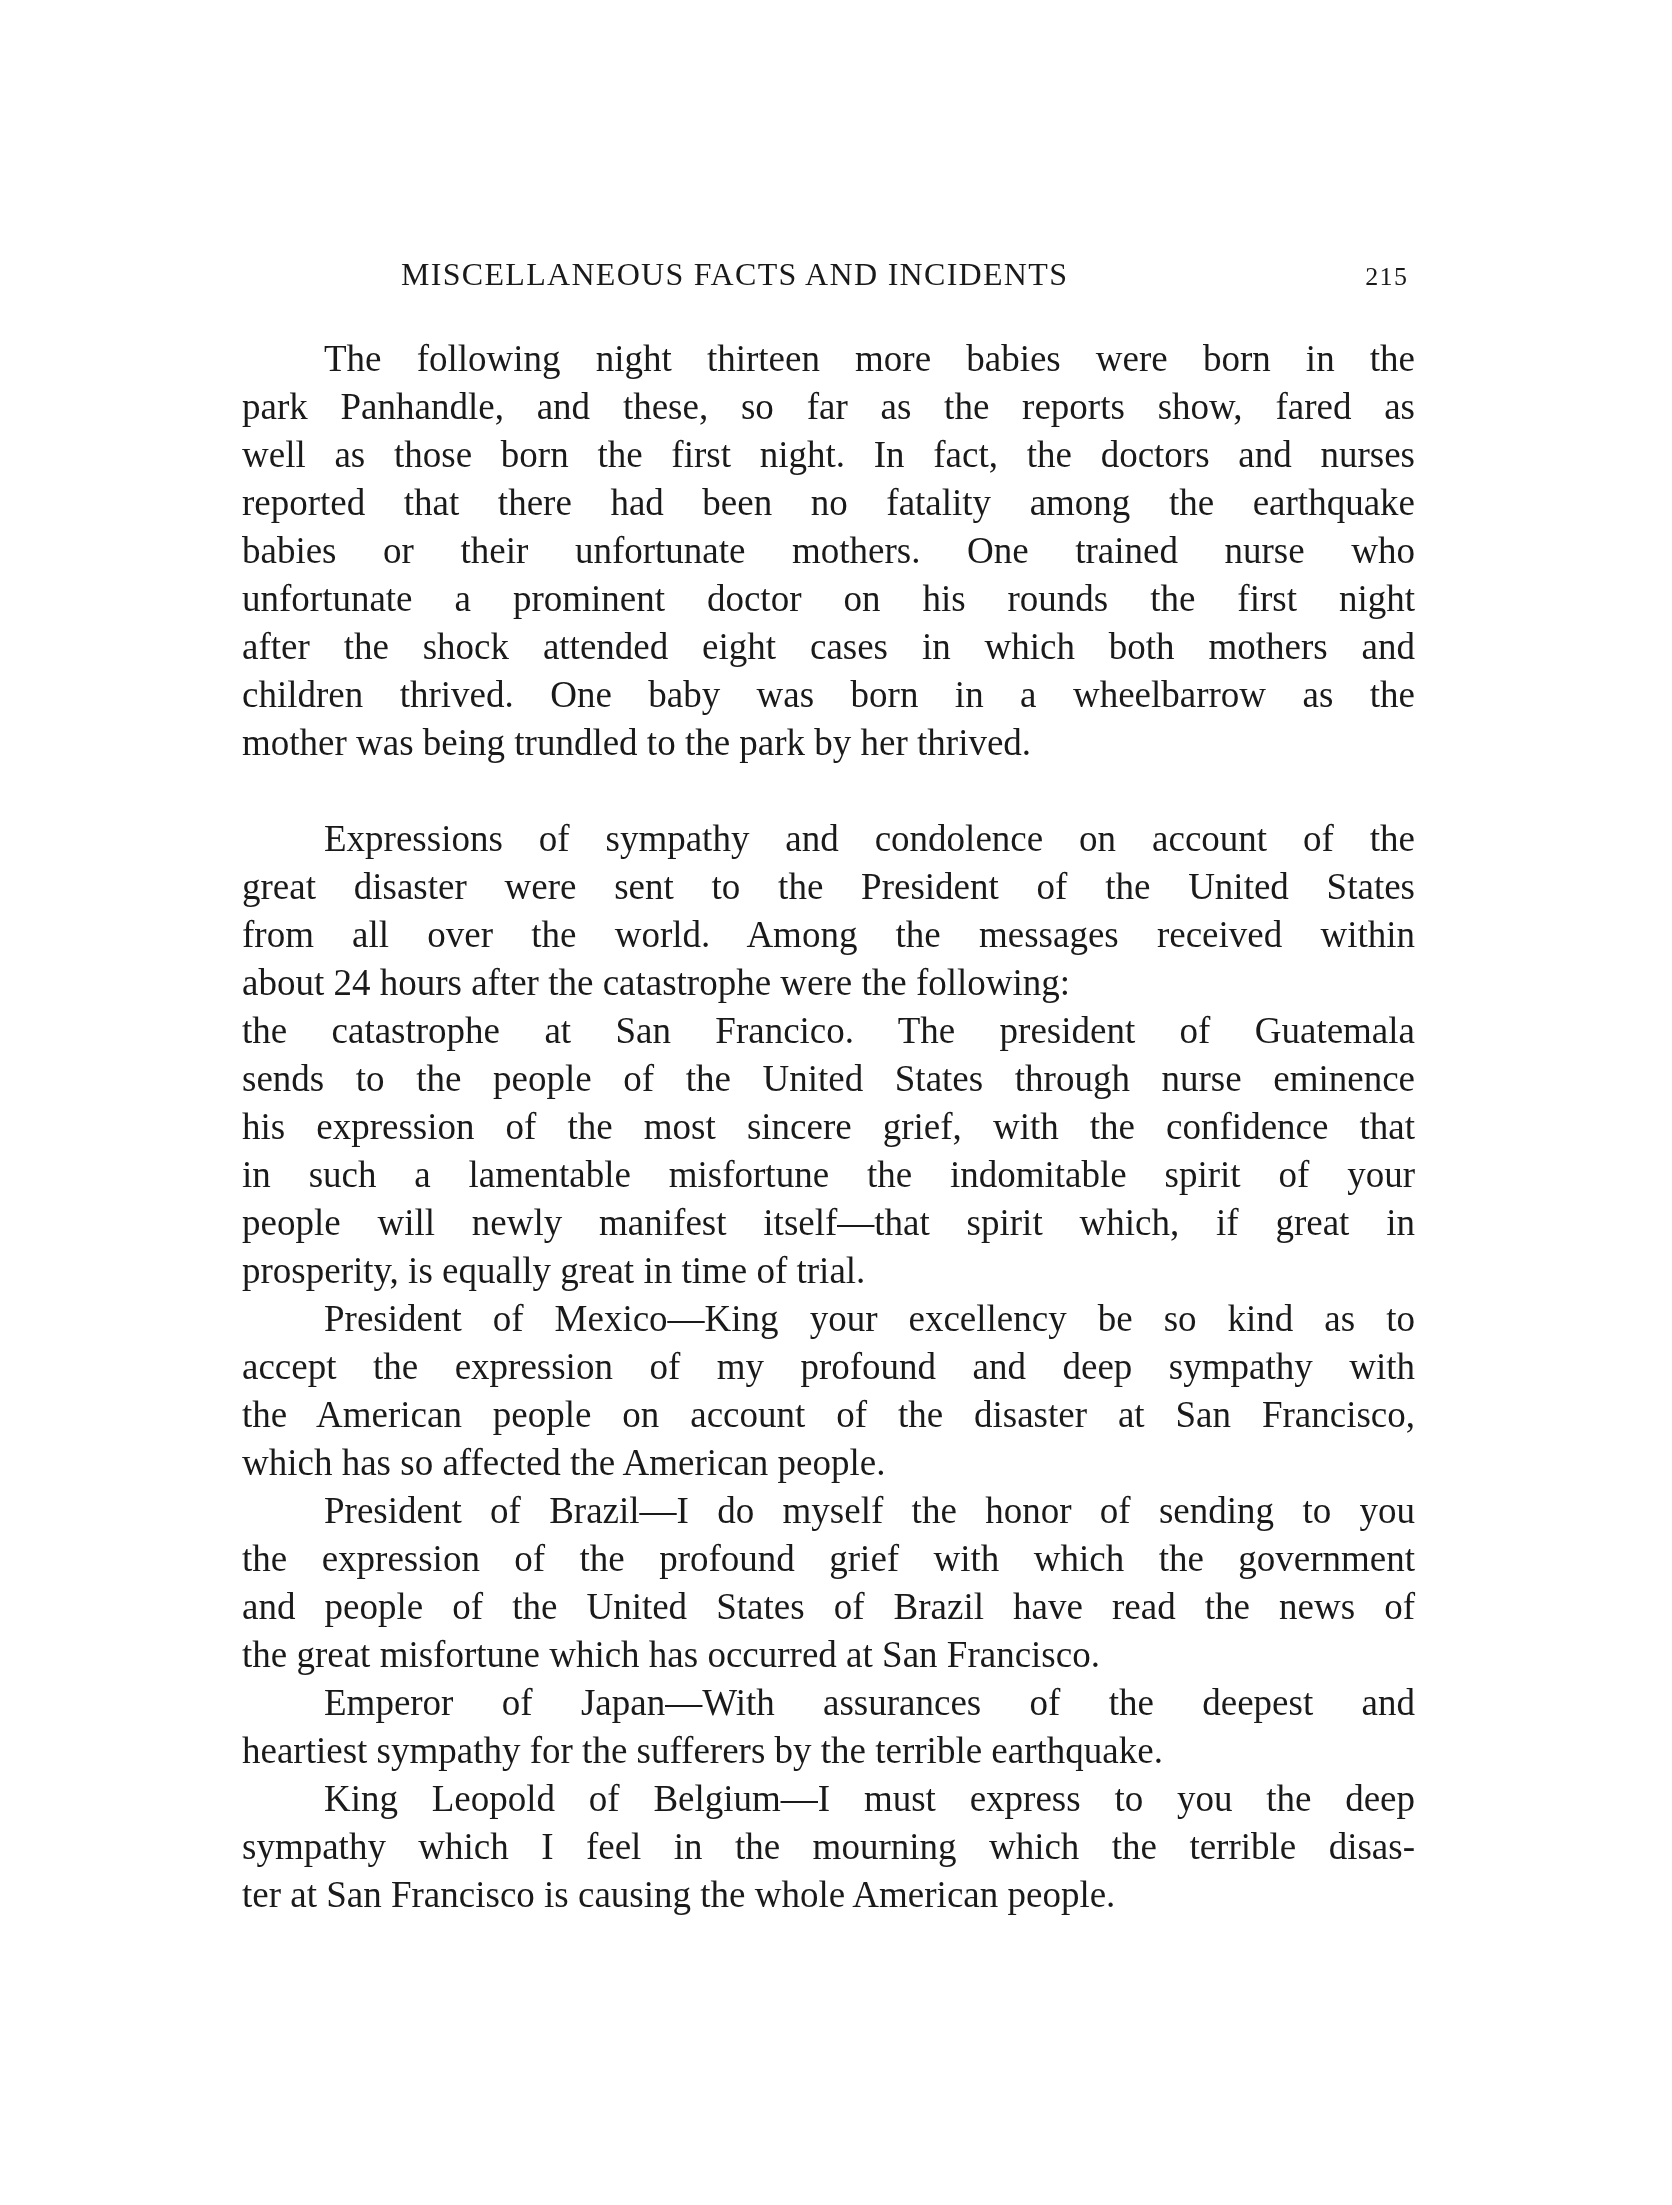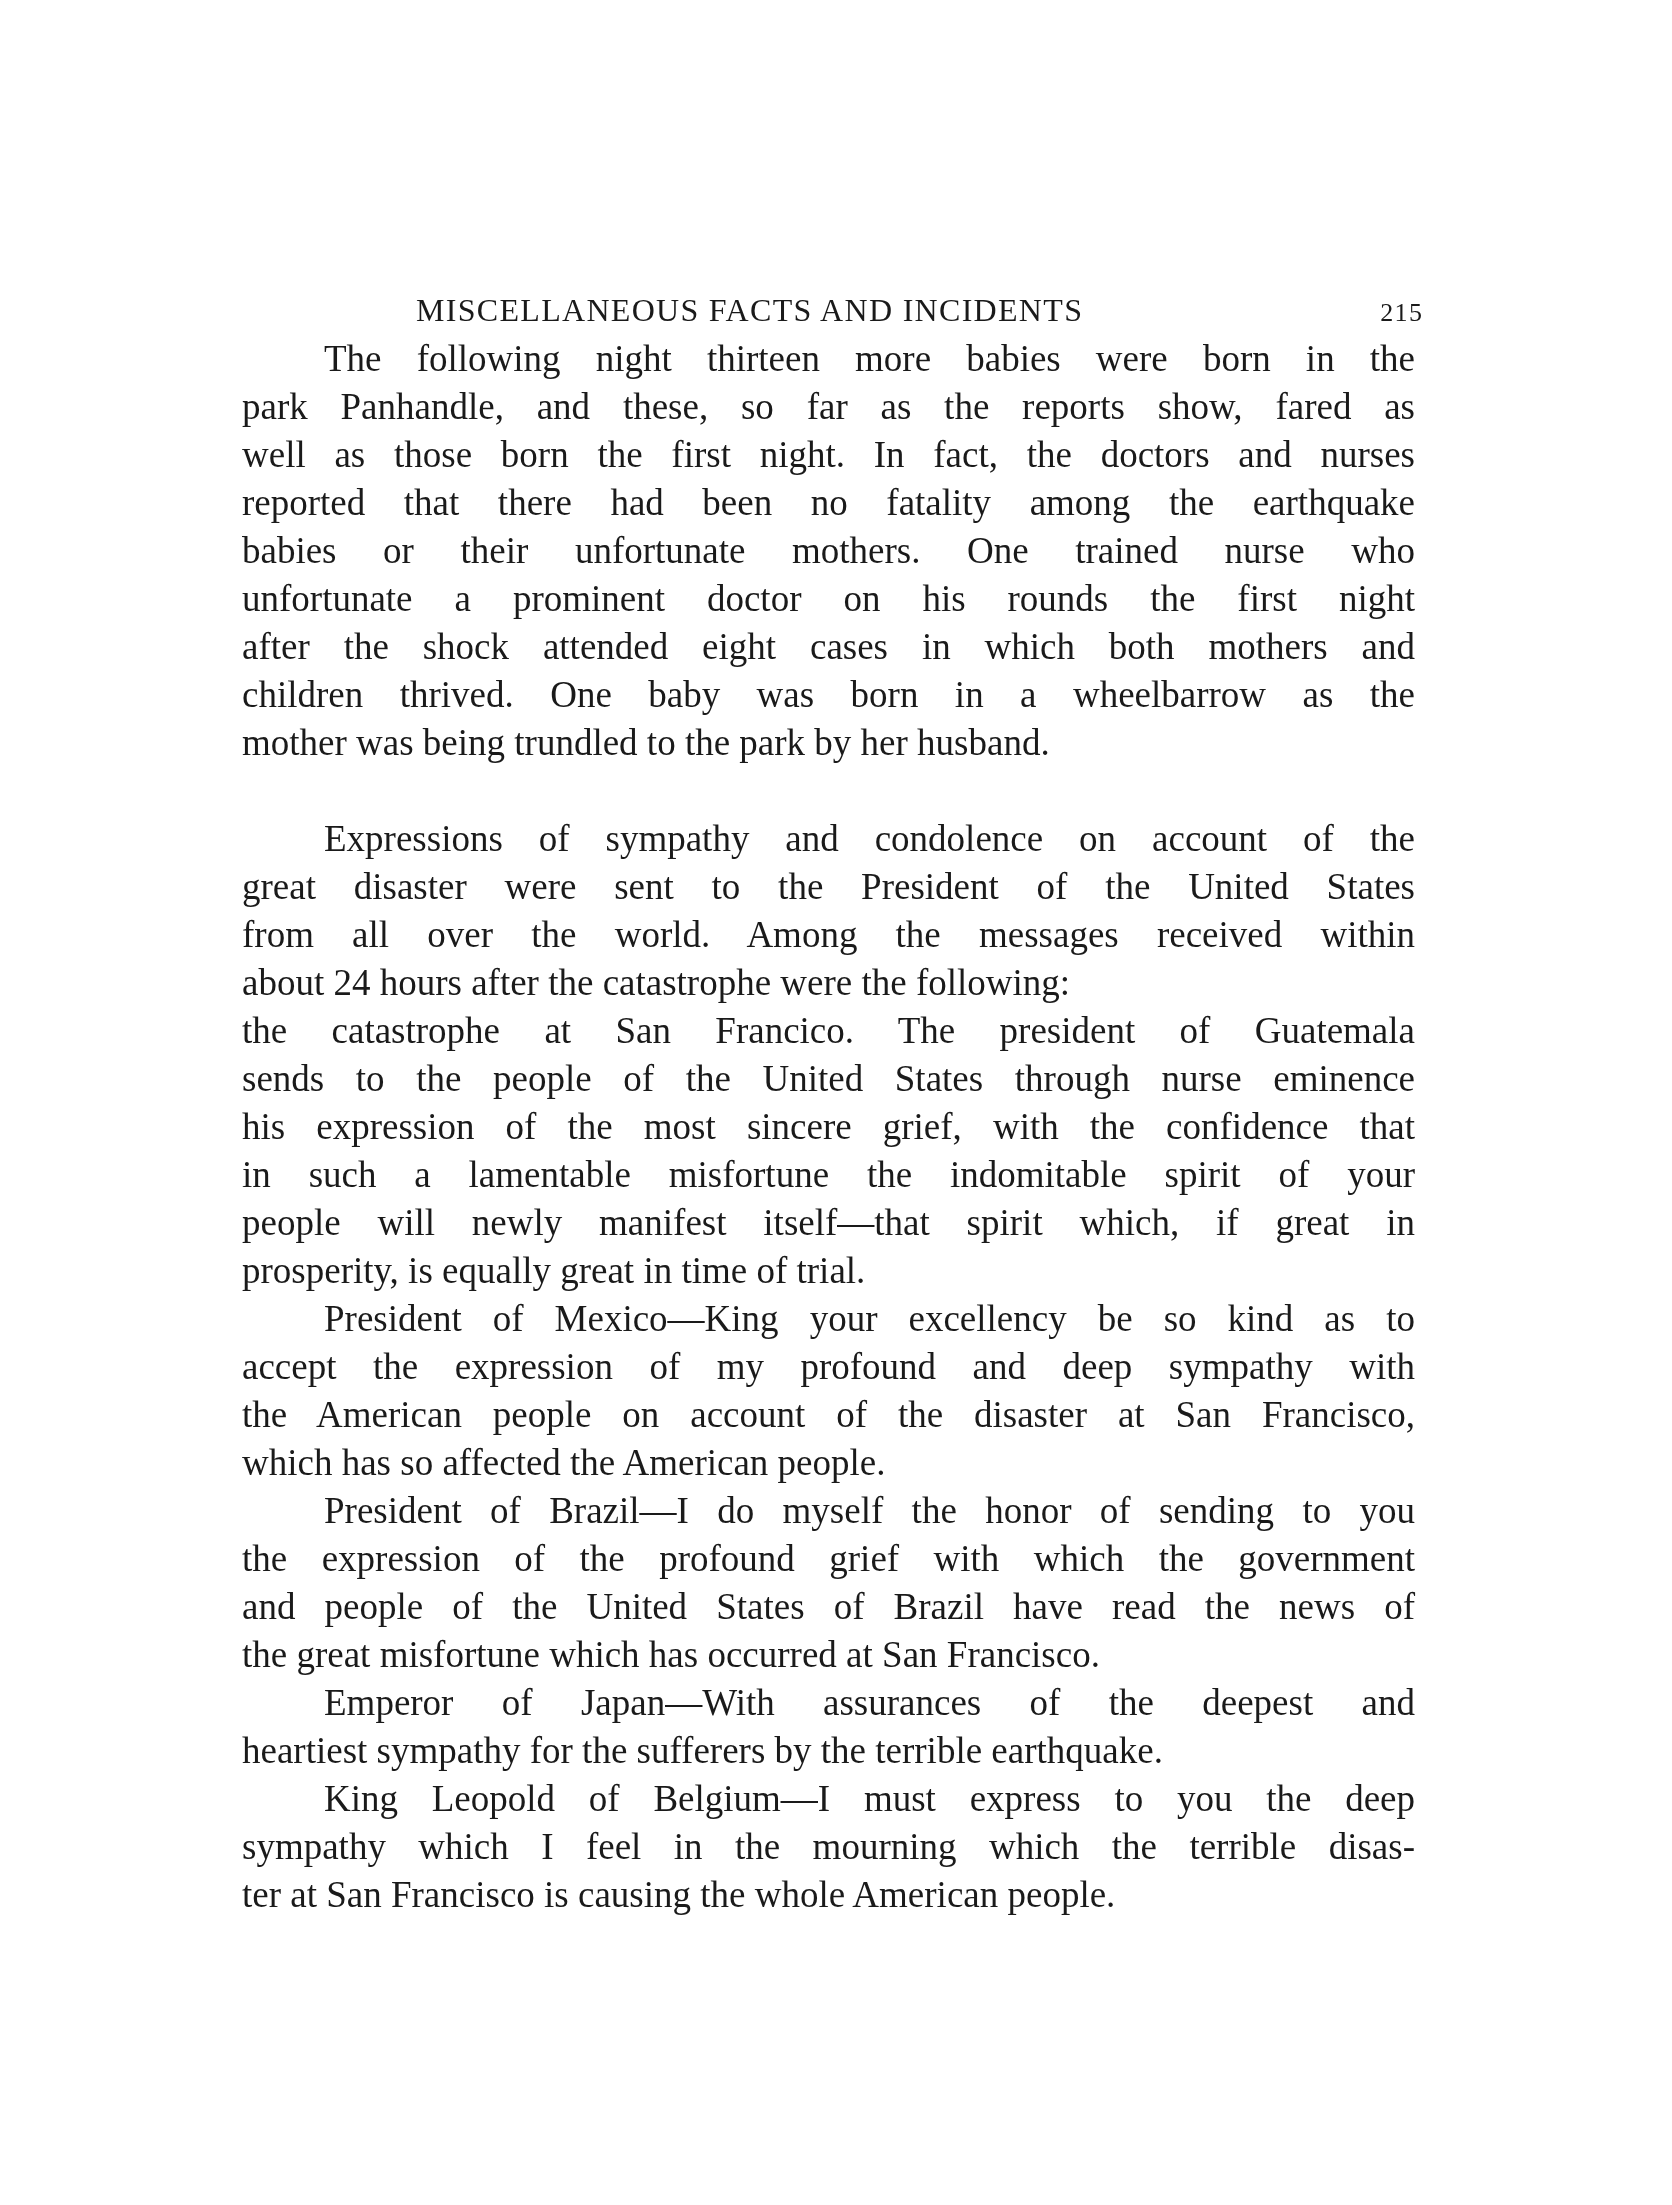--- a/index.html
+++ b/index.html
@@ -1,22 +1,22 @@
 <!DOCTYPE html>
 <html style="font-size:13.6px"><head>
 <meta charset="utf-8">
 <style>
   html, body { margin:0; padding:0; }
   body {
     width:1673px; height:2205px; background:#ffffff; position:relative; overflow:hidden;
     font-family:"Liberation Serif","DejaVu Serif",serif; color:#1a1a1a;
   }
   .header {
-    position:absolute; top:250px; left:416px; width:1014px; height:48px;
-    font-size:32px; letter-spacing:1.3px; line-height:48px;margin-top:36px;
+    position:absolute; top:250px; left:401px; width:1014px; height:48px;
+    font-size:32px; letter-spacing:1.3px; line-height:48px;
   }
   .header .title { position:absolute; left:0; top:0; }
   .header .pnum { position:absolute; right:6.8px; top:3.4px; font-size:26px; }
   .body {
     position:absolute; left:242px; width:1173px; top:335px;
     font-size:37px;
   }
   .line {
     height:48px; line-height:48px; white-space:nowrap;
     text-align:justify; text-align-last:justify;
@@ -37,21 +37,21 @@
 
   <div>
     <div class="line indent">The following night thirteen more babies were born in the</div>
     <div class="line">park Panhandle, and these, so far as the reports show, fared as</div>
     <div class="line">well as those born the first night.  In fact, the doctors and nurses</div>
     <div class="line">reported that there had been no fatality among the earthquake</div>
     <div class="line">babies or their unfortunate mothers.  One trained nurse who</div>
     <div class="line">unfortunate a prominent doctor on his rounds the first night</div>
     <div class="line">after the shock attended eight cases in which both mothers and</div>
     <div class="line">children thrived.  One baby was born in a wheelbarrow as the</div>
-    <div class="line last">mother was being trundled to the park by her husband.</div>
+    <div class="line last">mother was being trundled to the park by her thrived.</div>
   </div>
 
   <div class="gap"></div>
 
   <div>
     <div class="line indent">Expressions of sympathy and condolence on account of the</div>
     <div class="line">great disaster were sent to the President of the United States</div>
     <div class="line">from all over the world.  Among the messages received within</div>
     <div class="line last">about 24 hours after the catastrophe were the following:</div>
   </div>

